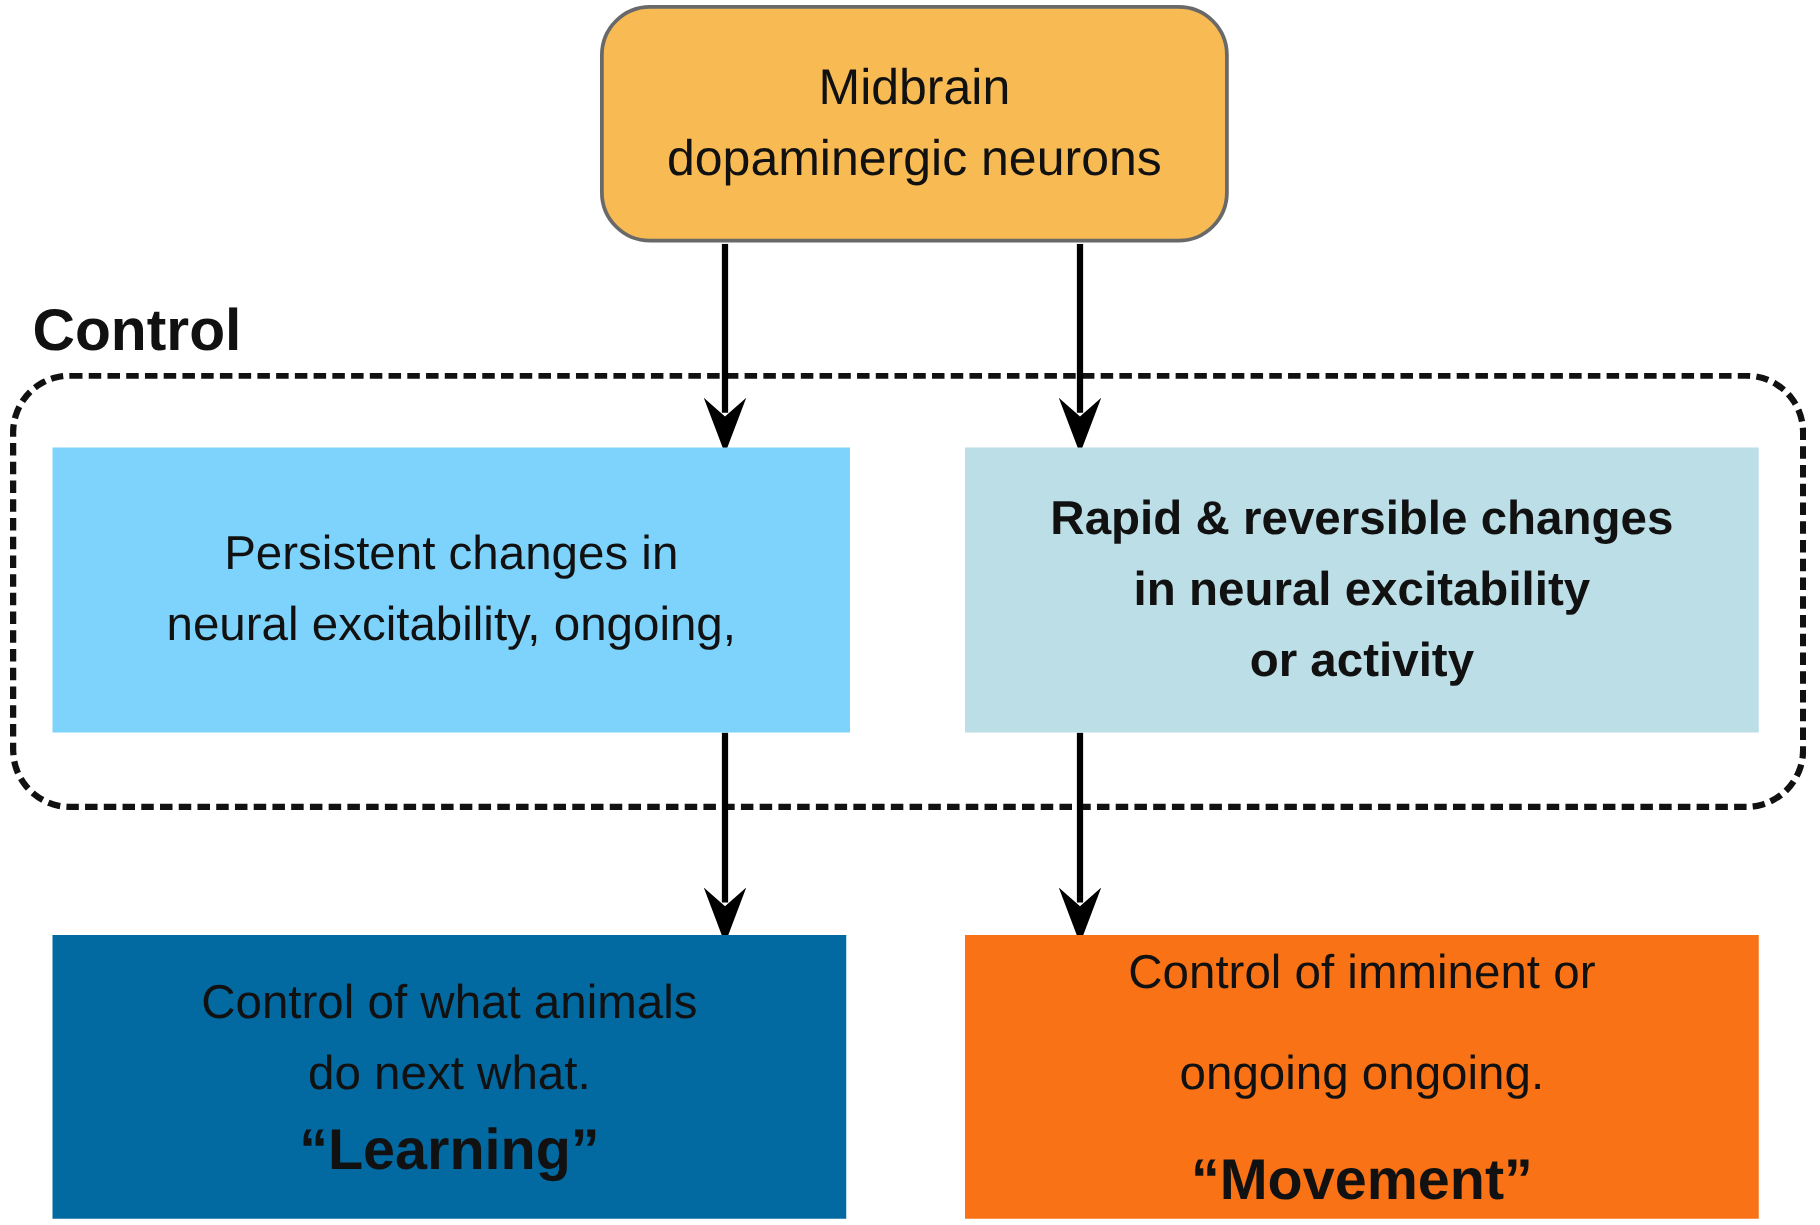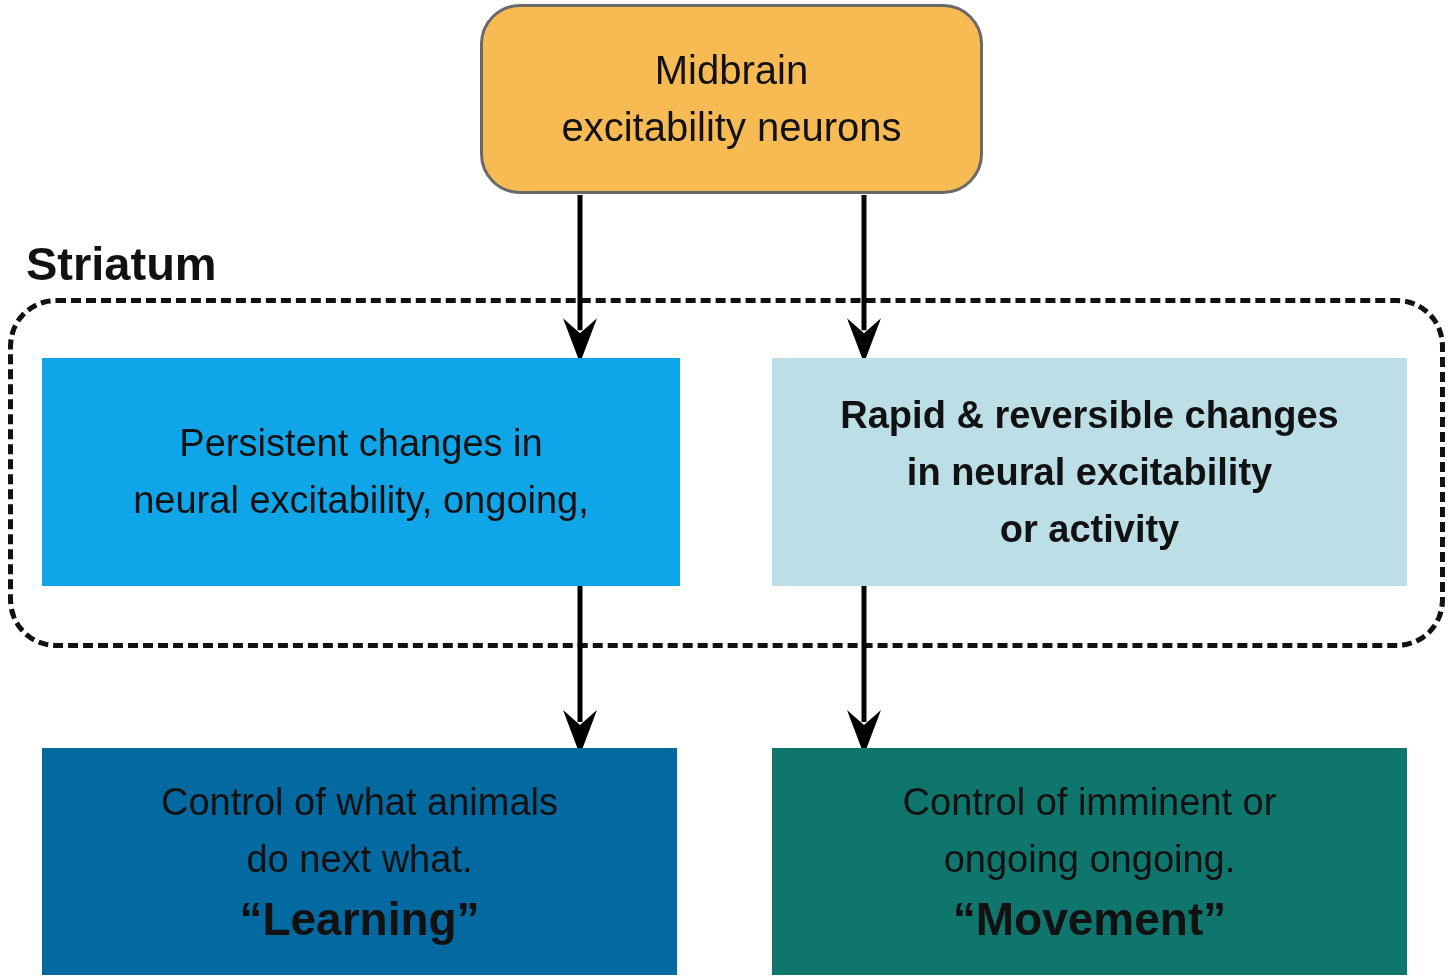--- a/index.html
+++ b/index.html
@@ -100,24 +100,24 @@
   .arrow-bottom-right{ left: 847px; top: 586px; height: 171px; }
   .arrow svg { display: block; width: 100%; height: 100%; }
 </style>
 </head>
 <body>
 
 <div class="canvas">
 
   <div class="node top-node" style="background-color: rgb(248, 187, 84); border-color: rgb(105, 105, 105);">
     <span>Midbrain</span>
-    <span>excitability neurons</span>
+    <span>dopaminergic neurons</span>
   </div>
 
-  <div class="striatum-label">Striatum</div>
+  <div class="striatum-label">Control</div>
 
   <div class="striatum-region"></div>
 
   <div class="arrow arrow-top-left" style="color: rgb(0, 0, 0);">
     <svg viewBox="0 0 34 171" preserveAspectRatio="none">
       <line x1="17" y1="0" x2="17" y2="136" stroke="currentColor" stroke-width="5"></line>
       <polygon points="17,169 0,124 17,139 34,124" fill="currentColor"></polygon>
     </svg>
   </div>
   <div class="arrow arrow-top-right" style="color: rgb(0, 0, 0);">
@@ -132,36 +132,36 @@
       <polygon points="17,169 0,124 17,139 34,124" fill="currentColor"></polygon>
     </svg>
   </div>
   <div class="arrow arrow-bottom-right" style="color: rgb(0, 0, 0);">
     <svg viewBox="0 0 34 171" preserveAspectRatio="none">
       <line x1="17" y1="0" x2="17" y2="136" stroke="currentColor" stroke-width="5"></line>
       <polygon points="17,169 0,124 17,139 34,124" fill="currentColor"></polygon>
     </svg>
   </div>
 
-  <div class="node mid-left-box" style="background-color: #0ea5e9;">
+  <div class="node mid-left-box" style="background-color: #7dd3fc;">
     <span>Persistent changes in</span>
     <span>neural excitability, ongoing,</span>
   </div>
 
   <div class="node mid-right-box" style="background-color: rgb(188, 222, 231); font-weight: bold;">
     <span>Rapid &amp; reversible changes</span>
     <span>in neural excitability</span>
     <span>or activity</span>
   </div>
 
   <div class="node bottom-left-box" style="background-color: #0369a1;">
     <span>Control of what animals</span>
     <span>do next what.</span>
     <span class="emphasis-line">“Learning”</span>
   </div>
 
-  <div class="node bottom-right-box" style="background-color: #0f766e;">
+  <div class="node bottom-right-box" style="background-color: #f97316; gap: 24px;">
     <span>Control of imminent or</span>
     <span>ongoing ongoing.</span>
     <span class="emphasis-line">“Movement”</span>
   </div>
 
 </div>
 
 </body></html>

